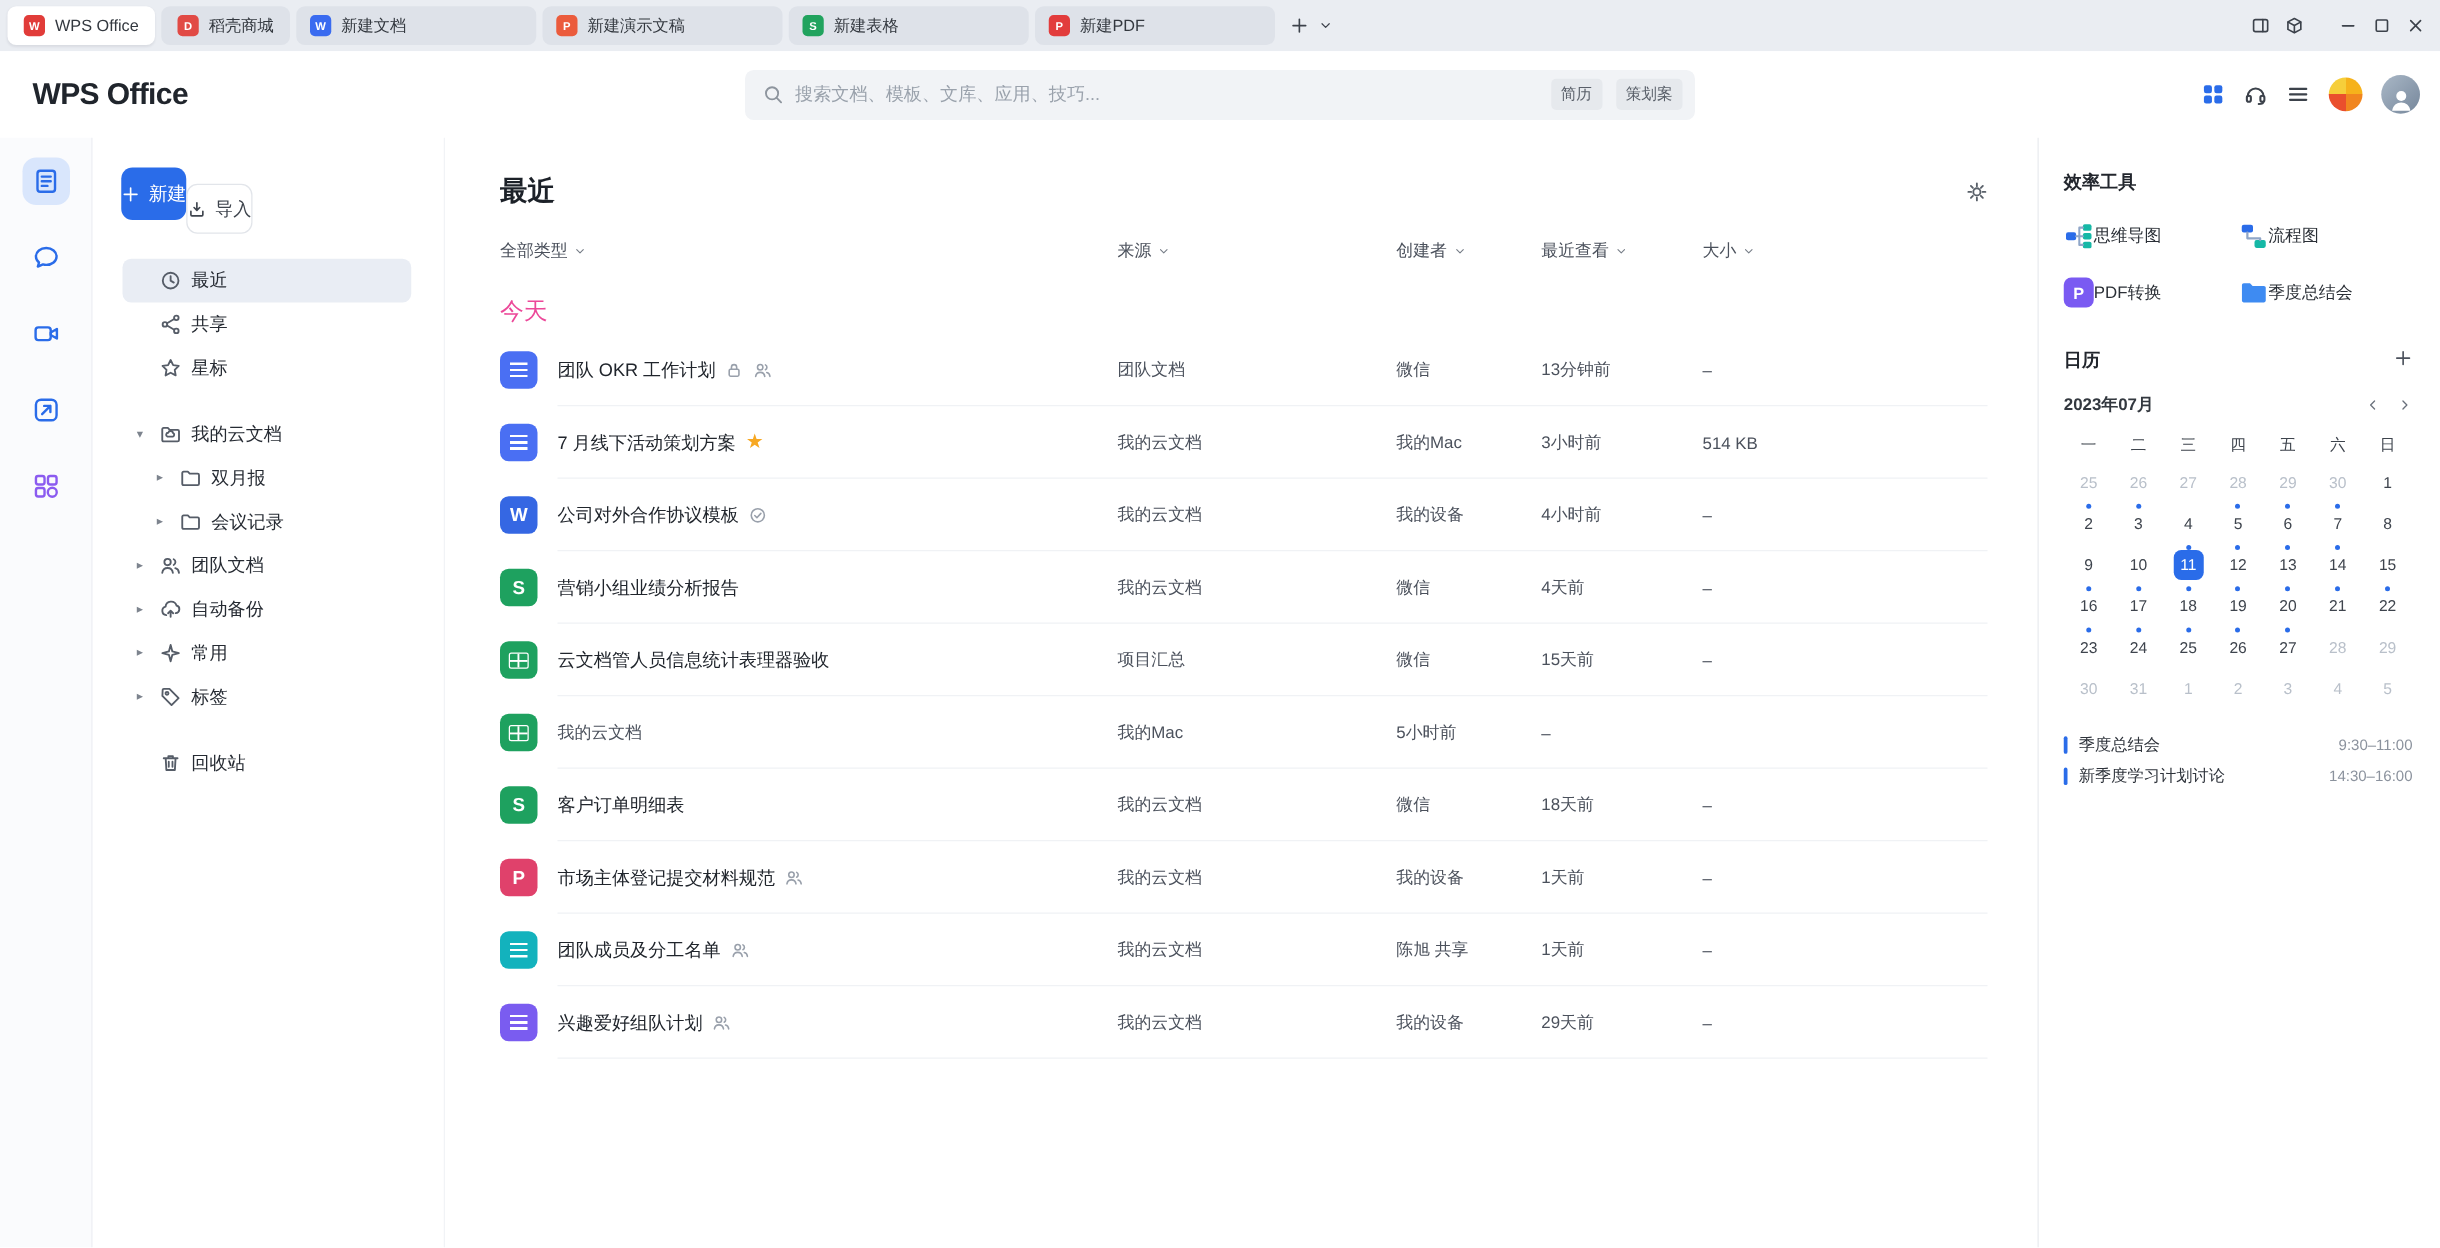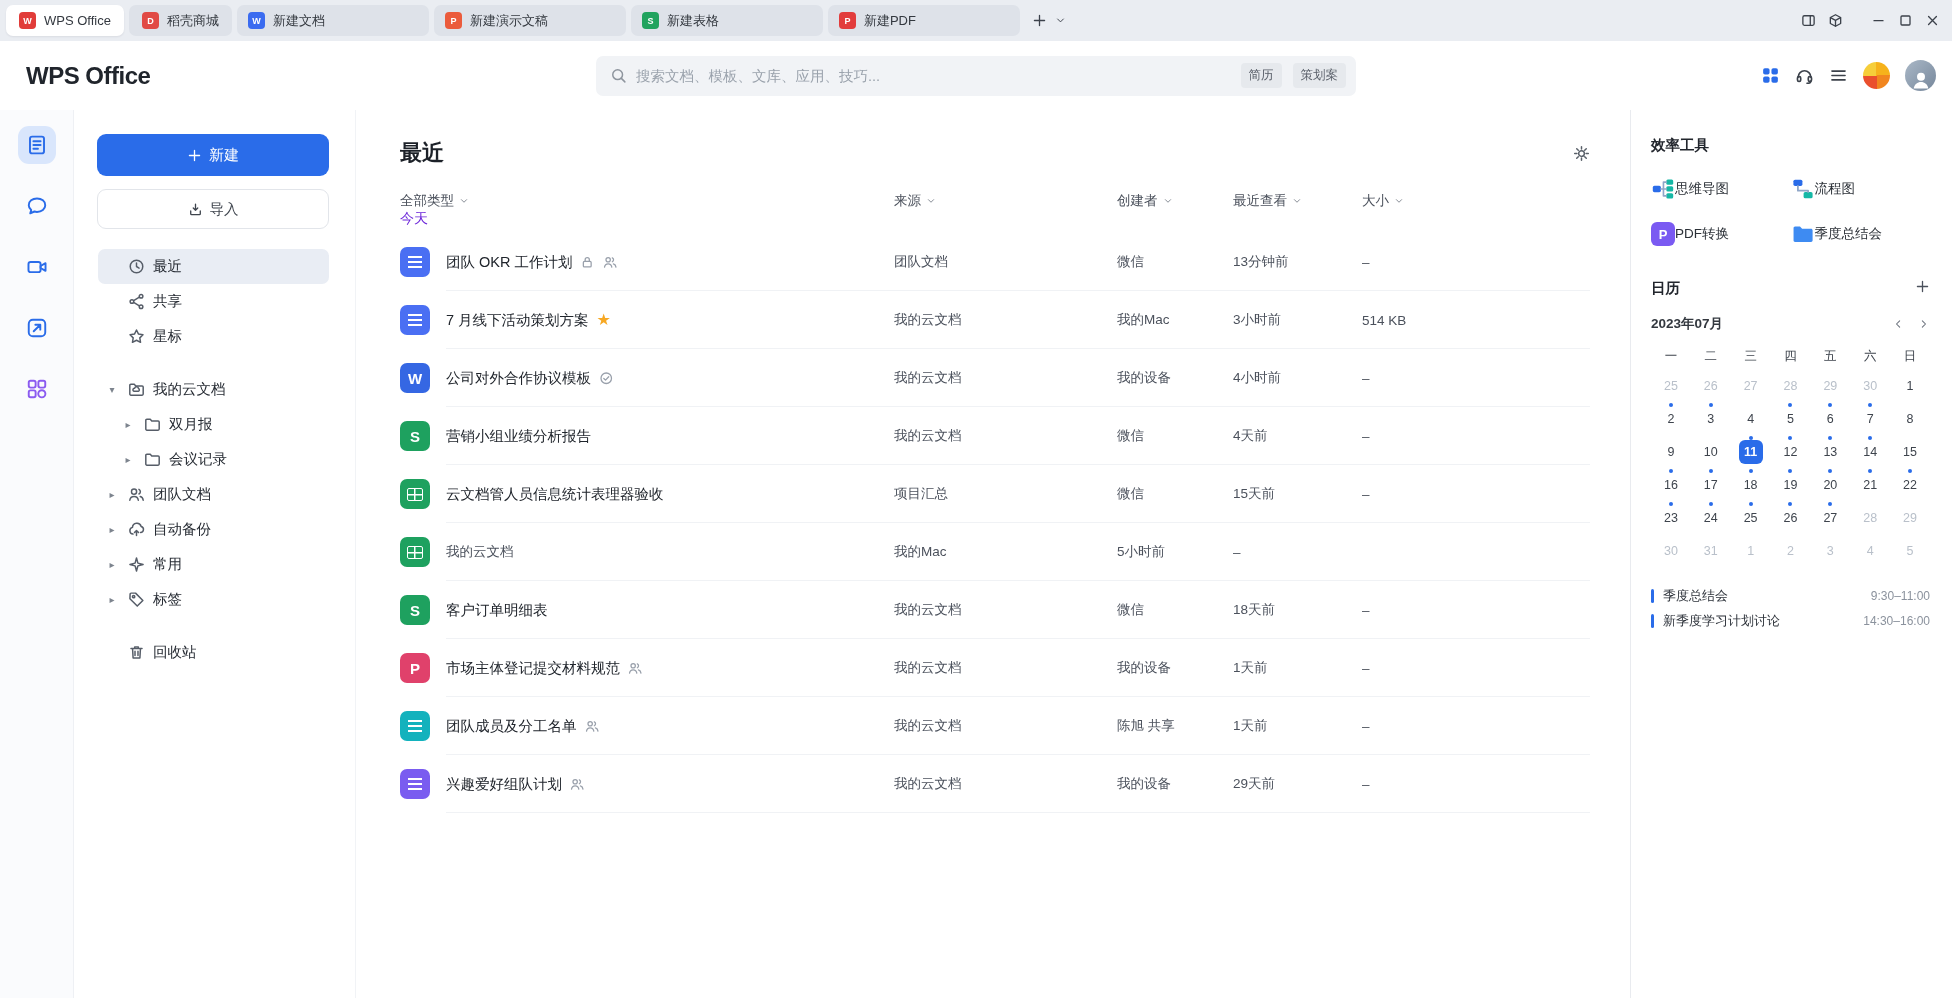--- a/index.html
+++ b/index.html
@@ -42,21 +42,21 @@
 
 .content{display:flex;height:888px}
 .appstrip{width:74px;background:#fafbfd;border-right:1px solid #eef0f4;display:flex;flex-direction:column;align-items:center;padding-top:16px;gap:23px}
 .app{width:38px;height:38px;border-radius:11px;display:flex;align-items:center;justify-content:center;color:#2a6ce9}
 .app svg{width:22px;height:22px}
 .app.active{background:#d9e6fc}
 .app-apps{color:#8b5bf0}
 
 
 .navpanel{width:282px;border-right:1px solid #f1f3f6;padding-top:24px}
-.side-btns{padding:0 26px 0 23px;display:flex;flex-direction:column}
+.side-btns{padding:0 26px 0 23px;display:flex;flex-direction:row}
 .btn-new{height:42px;border:none;border-radius:9px;background:#2a6ce9;color:#fff;font-size:15px;display:flex;align-items:center;justify-content:center;gap:7px;font-family:inherit;cursor:pointer}
 .btn-new svg{width:15px;height:15px}
 .btn-import{height:40px;margin-top:13px;border:1px solid #e2e5ea;border-radius:9px;background:#fff;color:#3e444d;font-size:14.5px;display:flex;align-items:center;justify-content:center;gap:7px;font-family:inherit;cursor:pointer}
 .btn-import svg{width:15px;height:15px}
 .nav{margin-top:20px;display:flex;flex-direction:column}
 .nav-item{height:35px;margin:0 26px 0 24px;border-radius:7px;display:flex;align-items:center;padding:0 6px;gap:8px;font-size:14.5px;color:#262b33;cursor:default;flex:0 0 35px}
 .nav-item.active{background:#e9edf4}
 .nav-item.gap{margin-top:18px}
 .nav-item.indent{padding-left:22px}
 .nav-item .expander{width:16px;flex:0 0 16px;text-align:center;font-size:10px;color:#7d848e;line-height:1}
@@ -66,21 +66,21 @@
 
 .main{flex:1;padding:28px 40px 0 44px;min-width:0}
 .main-head{display:flex;align-items:center;justify-content:space-between}
 .main-title{font-size:22px;font-weight:700;color:#1c2128}
 .gear{color:#596069}
 .gear svg{width:17px;height:17px}
 .filters{margin-top:24px;display:grid;grid-template-columns:494px 223px 116px 129px 1fr;font-size:13.5px;color:#4b515c}
 .filter{display:inline-flex;align-items:center;gap:5px;cursor:default}
 .fchev{color:#767d87}
 .fchev svg{width:10px;height:10px}
-.section-label{font-size:14px;color:#6d28d9}
+.section-label{margin-top:26px;font-size:19px;color:#ec4899}
 .file-list{margin-top:5px}
 .frow{height:58px;display:grid;grid-template-columns:46px 448px 223px 116px 129px 1fr;align-items:center;position:relative}
 .frow::after{content:"";position:absolute;left:46px;right:0;bottom:0;height:1px;background:#f0f2f5}
 .ficon{width:30px;height:30px;border-radius:7px;color:#fff;display:flex;align-items:center;justify-content:center;font-weight:700;font-size:15px}
 .name-cell{display:flex;align-items:center;gap:8px;min-width:0;padding-right:14px}
 .fname{font-size:14.5px;color:#20252c;white-space:nowrap;overflow:hidden;text-overflow:ellipsis}
 .badge{color:#99a0ab;flex:0 0 auto}
 .badge svg{width:14.5px;height:14.5px}
 .badge.star{color:#f7a823;font-size:16px;line-height:1}
 .cell{font-size:13.5px;color:#4b515c;white-space:nowrap}
@@ -98,21 +98,21 @@
 .rp-btn{color:#4b515c}
 .rp-btn svg{width:15px;height:15px}
 .cal-month{margin-top:17px;display:flex;align-items:center;justify-content:space-between}
 .month-label{font-size:13.5px;color:#33383f;font-weight:600}
 .cal-nav{display:flex;gap:14px;color:#6a717c}
 .cal-nav .ic svg{width:12px;height:12px}
 .cal-grid{margin-top:10px;display:grid;grid-template-columns:repeat(7,1fr)}
 .wd{height:26px;display:flex;align-items:center;justify-content:center;font-size:12.5px;color:#3e444d}
 .day{height:33px;display:flex;align-items:center;justify-content:center;position:relative;font-size:12.5px;color:#3e444d;cursor:default}
 .day .num{width:24px;height:24px;display:flex;align-items:center;justify-content:center;border-radius:6px}
-.day.selected .num{background:#2a6ce9;color:#fff;font-weight:700}
+.day.selected .num{background:#2a6ce9;color:#fff;font-weight:400}
 .day.muted{color:#b9c0ca}
 .day .dot{position:absolute;top:1px;left:50%;transform:translateX(-50%);width:4px;height:4px;border-radius:50%;background:#2a6ce9}
 .events{margin-top:20px;display:flex;flex-direction:column;gap:7px}
 .event{display:flex;align-items:center;gap:9px}
 .ev-bar{width:3px;height:14px;border-radius:2px;background:#2a6ce9;flex:0 0 3px}
 .ev-title{flex:1;font-size:13px;color:#2e333b;white-space:nowrap;overflow:hidden}
 .ev-time{font-size:12px;color:#8b929d}
 </style>
 </head>
 <body>

